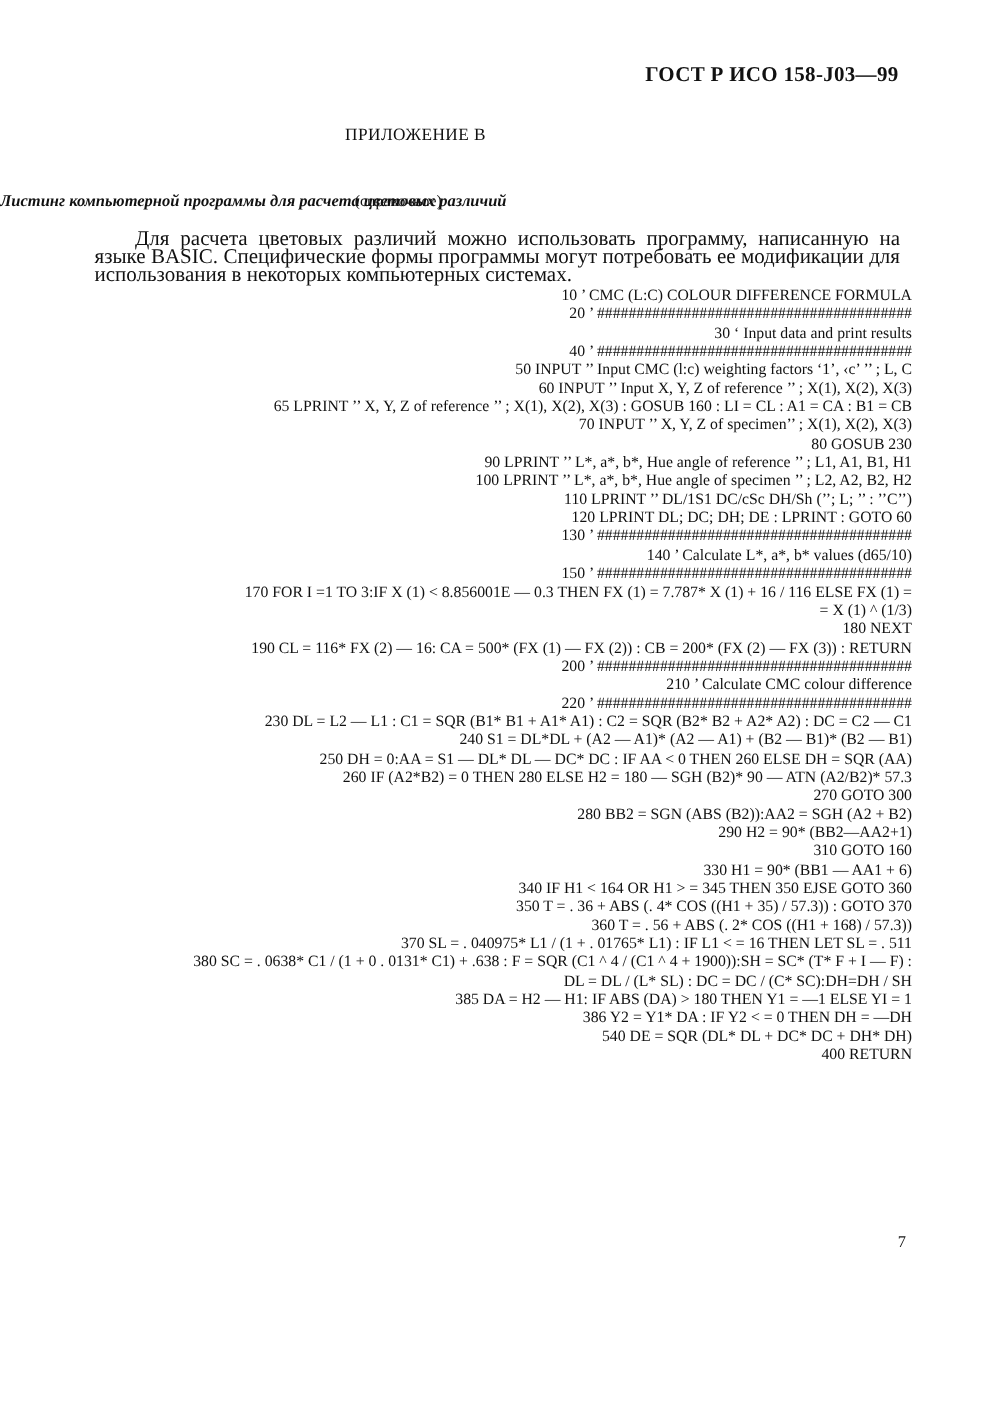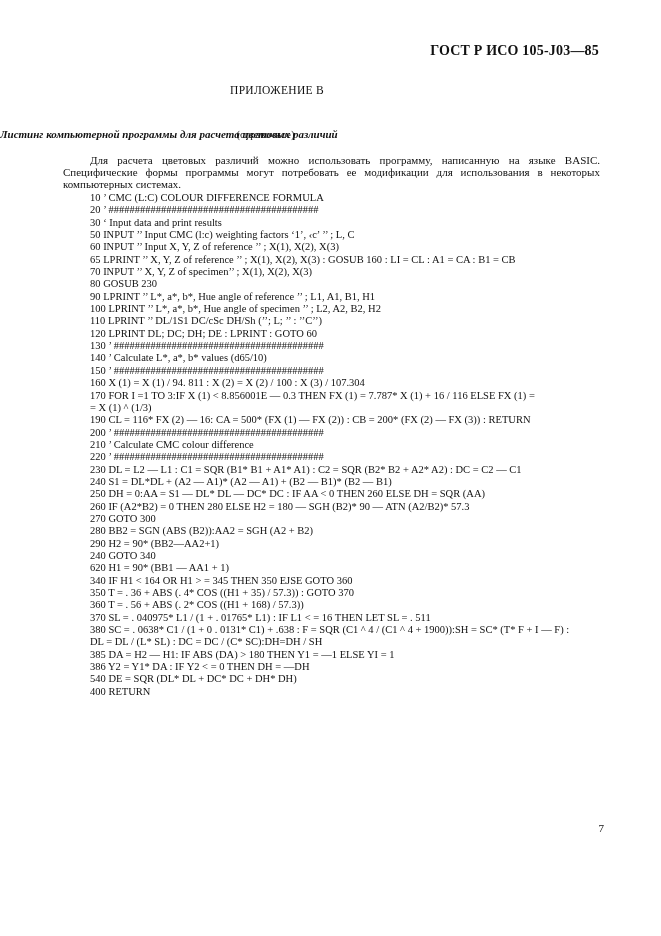--- a/index.html
+++ b/index.html
@@ -49,93 +49,95 @@
     text-align: left;
     font-weight: bold;
     font-size: 11px;
     font-style: italic;
   }
   .intro {
     position: absolute;
     top: 154px;
     left: 63px;
     width: 537px;
-    font-size: 11px;
+    font-size: 14px;
     line-height: 12.2px;
     text-align: justify;
     text-indent: 27px;
   }
   .listing {
     position: absolute;
     top: 192px;
     left: 63px;
     width: 545px;
     font-size: 10.5px;
     line-height: 12.35px;
   }
   .code-line {
     padding-left: 27px;
     text-indent: 0;
     white-space: normal;
+    text-align: right;
   }
   .code-line.wrap {
     padding-left: 0;
     text-indent: 27px;
   }
   .page-number {
     position: absolute;
     top: 822px;
     right: 57px;
     font-size: 11px;
   }
 </style>
 </head>
 <body>
 
-<div class="page-header">ГОСТ Р ИСО 105-J03—85</div>
+<div class="page-header">ГОСТ Р ИСО 158-J03—99</div>
 
 <div class="appendix-title">ПРИЛОЖЕНИЕ В</div>
 <div class="appendix-sub">(справочное)</div>
 
 <div class="section-title">Листинг компьютерной программы для расчета цветовых различий</div>
 
 <div class="intro">Для расчета цветовых различий можно использовать программу, написанную на языке BASIC. Специфические формы программы могут потребовать ее модификации для использования в некоторых компьютерных системах.</div>
 
 <div class="listing" id="listing">
     <div class="code-line">10 ’ CMC (L:C) COLOUR DIFFERENCE FORMULA</div>
     <div class="code-line">20 ’ ########################################</div>
     <div class="code-line">30 ‘ Input data and print results</div>
+    <div class="code-line">40 ’ ########################################</div>
     <div class="code-line">50 INPUT ’’ Input CMC (l:c) weighting factors ‘1’, ‹c’ ’’ ; L, C</div>
     <div class="code-line">60 INPUT ’’ Input X, Y, Z of reference ’’ ; X(1), X(2), X(3)</div>
     <div class="code-line">65 LPRINT ’’ X, Y, Z of reference ’’ ; X(1), X(2), X(3) : GOSUB 160 : LI = CL : A1 = CA : B1 = CB</div>
     <div class="code-line">70 INPUT ’’ X, Y, Z of specimen’’ ; X(1), X(2), X(3)</div>
     <div class="code-line">80 GOSUB 230</div>
     <div class="code-line">90 LPRINT ’’ L*, a*, b*, Hue angle of reference ’’ ; L1, A1, B1, H1</div>
     <div class="code-line">100 LPRINT ’’ L*, a*, b*, Hue angle of specimen ’’ ; L2, A2, B2, H2</div>
     <div class="code-line">110 LPRINT ’’ DL/1S1 DC/cSc DH/Sh (’’; L; ’’ : ’’C’’)</div>
     <div class="code-line">120 LPRINT DL; DC; DH; DE : LPRINT : GOTO 60</div>
     <div class="code-line">130 ’ ########################################</div>
     <div class="code-line">140 ’ Calculate L*, a*, b* values (d65/10)</div>
     <div class="code-line">150 ’ ########################################</div>
-    <div class="code-line">160 X (1) = X (1) / 94. 811 : X (2) = X (2) / 100 : X (3) / 107.304</div>
     <div class="code-line">170 FOR I =1 TO 3:IF X (1) &lt; 8.856001E — 0.3 THEN FX (1) = 7.787* X (1) + 16 / 116 ELSE FX (1) =</div>
     <div class="code-line wrap">= X (1) ^ (1/3)</div>
+    <div class="code-line">180 NEXT</div>
     <div class="code-line">190 CL = 116* FX (2) — 16: CA = 500* (FX (1) — FX (2)) : CB = 200* (FX (2) — FX (3)) : RETURN</div>
     <div class="code-line">200 ’ ########################################</div>
     <div class="code-line">210 ’ Calculate CMC colour difference</div>
     <div class="code-line">220 ’ ########################################</div>
     <div class="code-line">230 DL = L2 — L1 : C1 = SQR (B1* B1 + A1* A1) : C2 = SQR (B2* B2 + A2* A2) : DC = C2 — C1</div>
     <div class="code-line">240 S1 = DL*DL + (A2 — A1)* (A2 — A1) + (B2 — B1)* (B2 — B1)</div>
     <div class="code-line">250 DH = 0:AA = S1 — DL* DL — DC* DC : IF AA &lt; 0 THEN 260 ELSE DH = SQR (AA)</div>
     <div class="code-line">260 IF (A2*B2) = 0 THEN 280 ELSE H2 = 180 — SGH (B2)* 90 — ATN (A2/B2)* 57.3</div>
     <div class="code-line">270 GOTO 300</div>
     <div class="code-line">280 BB2 = SGN (ABS (B2)):AA2 = SGH (A2 + B2)</div>
     <div class="code-line">290 H2 = 90* (BB2—AA2+1)</div>
-    <div class="code-line">240 GOTO 340</div>
-    <div class="code-line">620 H1 = 90* (BB1 — AA1 + 1)</div>
+    <div class="code-line">310 GOTO 160</div>
+    <div class="code-line">330 H1 = 90* (BB1 — AA1 + 6)</div>
     <div class="code-line">340 IF H1 &lt; 164 OR H1 &gt; = 345 THEN 350 EJSE GOTO 360</div>
     <div class="code-line">350 T = . 36 + ABS (. 4* COS ((H1 + 35) / 57.3)) : GOTO 370</div>
     <div class="code-line">360 T = . 56 + ABS (. 2* COS ((H1 + 168) / 57.3))</div>
     <div class="code-line">370 SL = . 040975* L1 / (1 + . 01765* L1) : IF L1 &lt; = 16 THEN LET SL = . 511</div>
     <div class="code-line">380 SC = . 0638* C1 / (1 + 0 . 0131* C1) + .638 : F = SQR (C1 ^ 4 / (C1 ^ 4 + 1900)):SH = SC* (T* F + I — F) :</div>
     <div class="code-line wrap">DL = DL / (L* SL) : DC = DC / (C* SC):DH=DH / SH</div>
     <div class="code-line">385 DA = H2 — H1: IF ABS (DA) &gt; 180 THEN Y1 = —1 ELSE YI = 1</div>
     <div class="code-line">386 Y2 = Y1* DA : IF Y2 &lt; = 0 THEN DH = —DH</div>
     <div class="code-line">540 DE = SQR (DL* DL + DC* DC + DH* DH)</div>
     <div class="code-line">400 RETURN</div>

